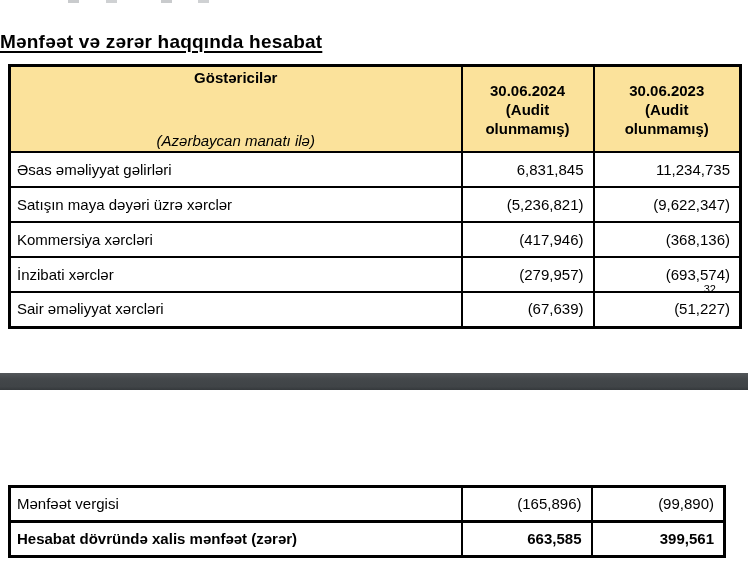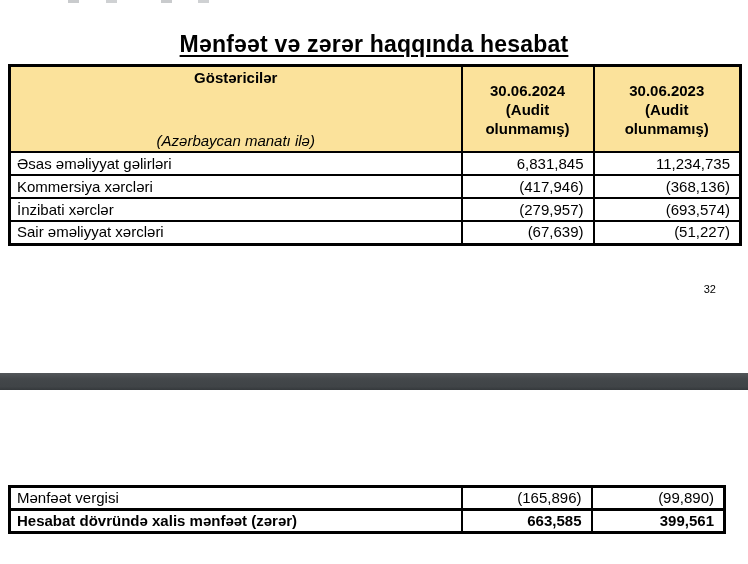--- a/index.html
+++ b/index.html
@@ -26,22 +26,22 @@
     position:absolute;
     left:68px;top:0;
     width:11px;height:3px;
     background:#c9cbcd;
     box-shadow:38px 0 0 #cfd1d3, 93px 0 0 #c9cbcd, 130px 0 0 #cfd1d3;
   }
   .doc-title{
     position:absolute;
     top:31px;left:0;
     width:100%;
-    text-align:center;
-    font-size:23px;
+    text-align:left;
+    font-size:19px;
     font-weight:bold;
     text-decoration:underline;
     text-decoration-thickness:2px;
     text-underline-offset:3px;
     letter-spacing:0.2px;
   }
   table{
     border-collapse:collapse;
     table-layout:fixed;
     position:absolute;
@@ -57,21 +57,21 @@
     height:61px;
     vertical-align:middle;
     text-align:center;
     font-weight:bold;
     padding:1px 4px;
     line-height:19px;
   }
   th .subtitle{font-style:italic;font-weight:normal;margin-top:44px;}
   th.period{white-space:pre-line;}
   td{
-    height:23px;
+    height:35px;
     padding:1px 9px 1px 6px;
     vertical-align:middle;
     line-height:18px;
     overflow:hidden;
     white-space:nowrap;
   }
   td.num{text-align:right;}
   tr.bold-row td{font-weight:bold;}
   tr.thick-top td{border-top:3px solid #000;}
   tr.thick-bottom td{border-bottom:3px solid #000;}
@@ -118,20 +118,25 @@
       </tr>
     </thead>
     <tbody>
 
         <tr>
           <td>Əsas əməliyyat gəlirləri</td>
           <td class="num">6,831,845</td>
           <td class="num">11,234,735</td>
         </tr>
 
+        <tr>
+          <td>Satışın maya dəyəri üzrə xərclər</td>
+          <td class="num">(5,236,821)</td>
+          <td class="num">(9,622,347)</td>
+        </tr>
 
 
         <tr>
           <td>Kommersiya xərcləri</td>
           <td class="num">(417,946)</td>
           <td class="num">(368,136)</td>
         </tr>
 
         <tr>
           <td>İnzibati xərclər</td>

